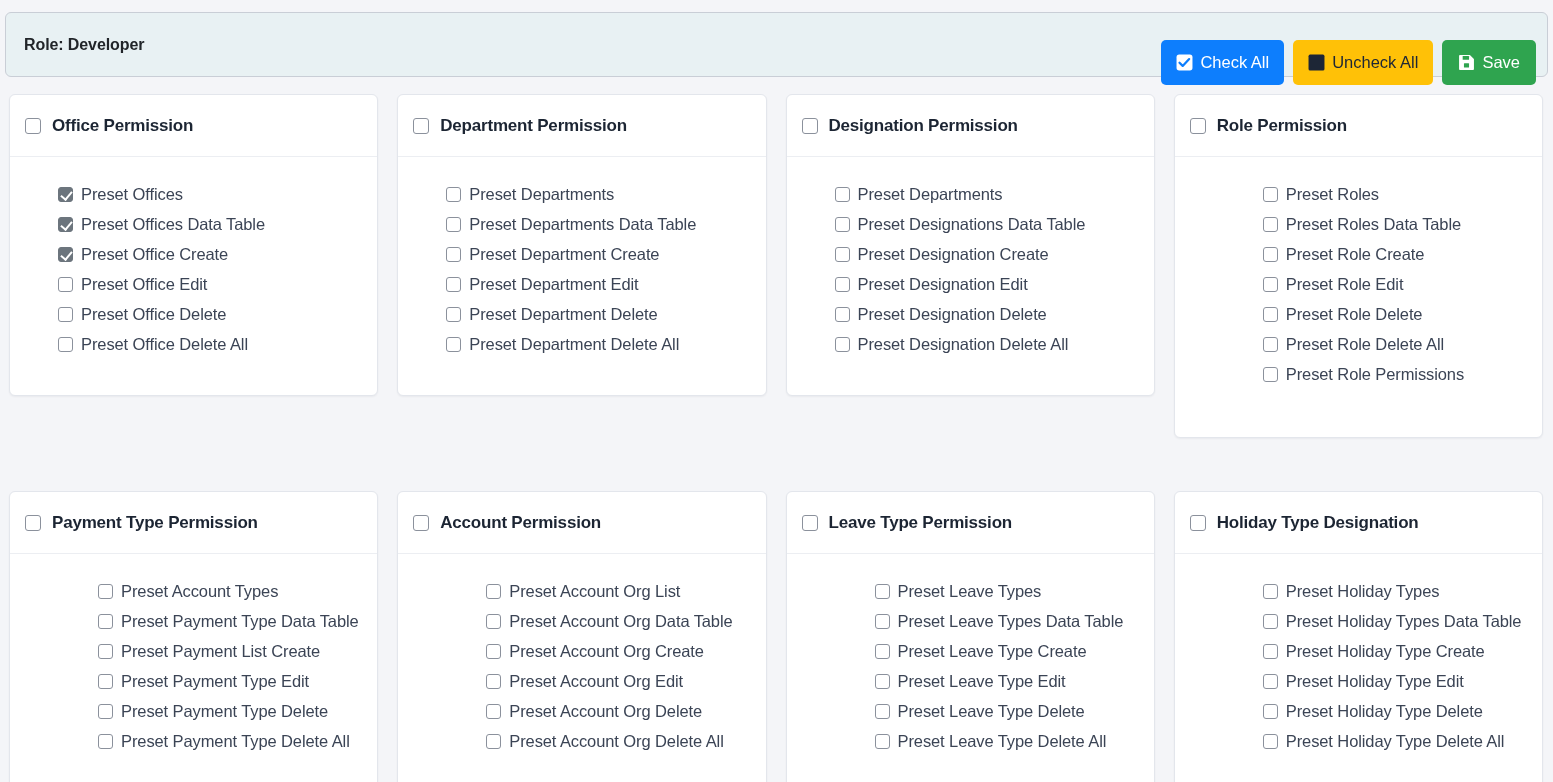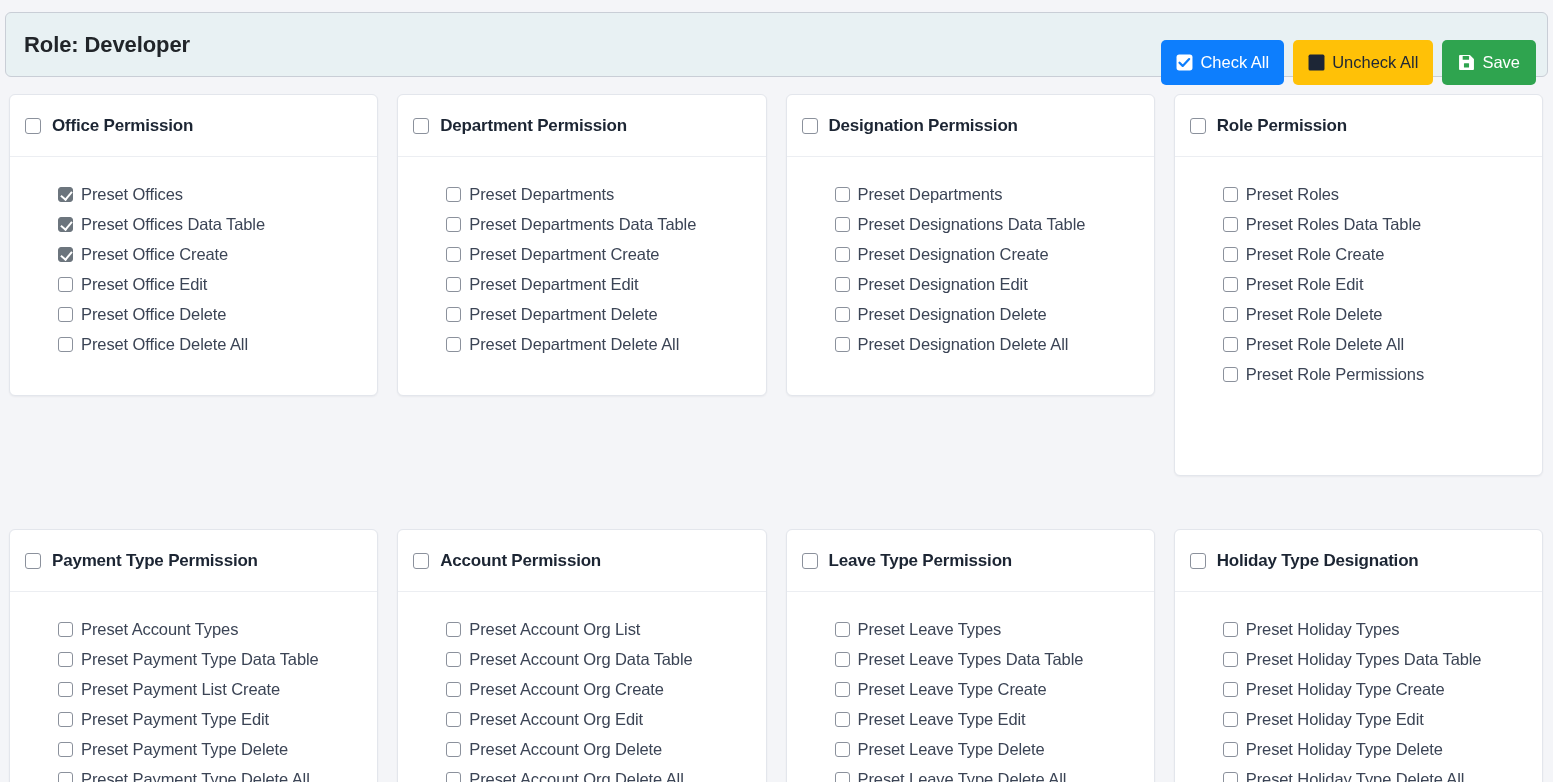--- a/index.html
+++ b/index.html
@@ -22,21 +22,21 @@
     height: 65px;
     background: #e8f1f3;
     border: 1px solid #c9ced6;
     border-radius: 6px;
     display: flex;
     align-items: center;
     justify-content: space-between;
     padding: 0 11px 0 18px;
   }
   .role-title {
-    font-size: 22px;
+    font-size: 16px;
     font-weight: bold;
     color: #212529;
     letter-spacing: -0.1px;
   }
   .header-actions { display: flex; align-items: flex-end; gap: 9px; }
   .btn {
     display: flex;
     align-items: center;
     gap: 7px;
     height: 45px;
@@ -84,21 +84,21 @@
     border-bottom: 1px solid #eceef2;
     min-height: 62px;
   }
   .card-head-title {
     font-size: 17px;
     font-weight: bold;
     color: #1c2533;
     letter-spacing: -0.2px;
   }
   .card-body { padding: 22px 10px 36px 48px; }
-  .card-body.tall { padding-bottom: 86px; }
+  .card-body.tall { padding-bottom: 48px; margin-left: 40px; }
   .perm-row {
     display: flex;
     align-items: center;
     gap: 8px;
     height: 30px;
   }
   .perm-label {
     font-size: 16.5px;
     color: #3b4455;
     letter-spacing: -0.1px;

